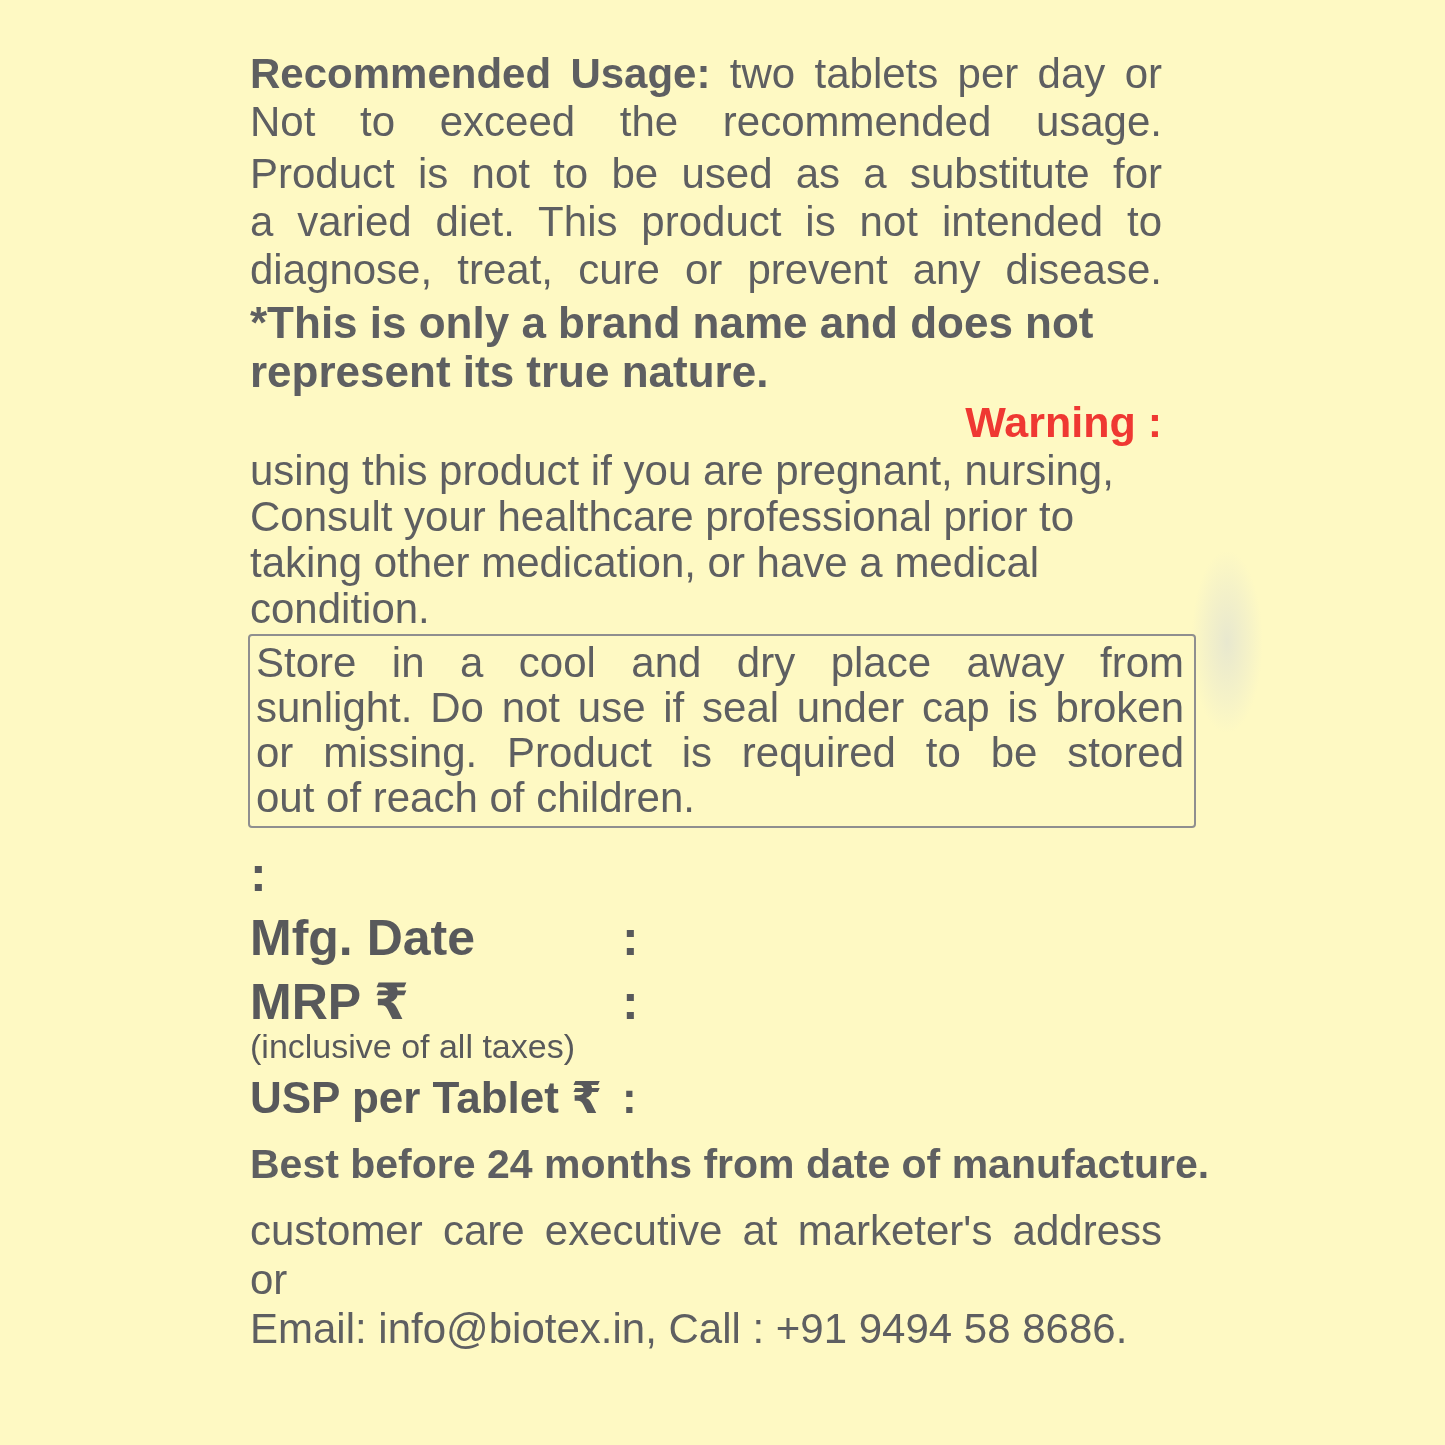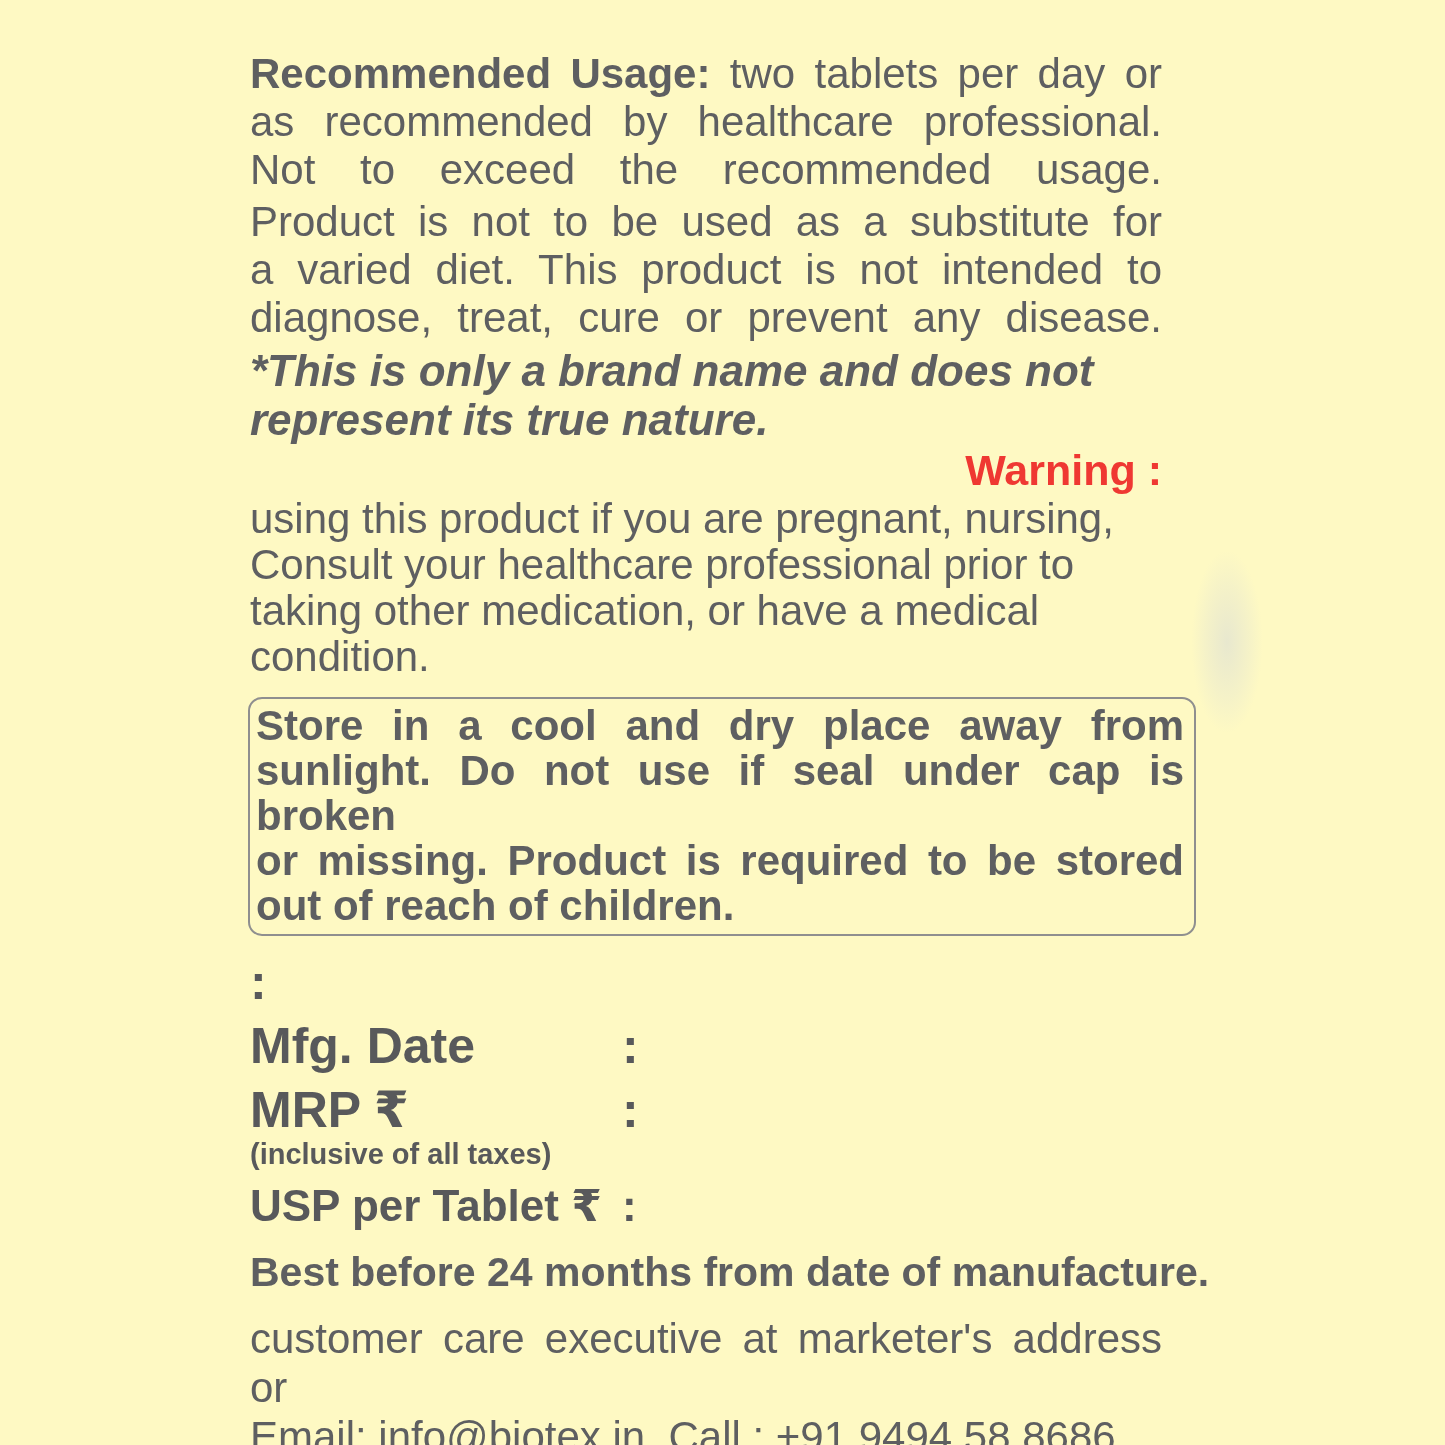--- a/index.html
+++ b/index.html
@@ -15,60 +15,59 @@
     position:absolute;
     left:250px;top:50px;
     width:912px;
   }
   
   .par{font-size:42px;line-height:48px;font-weight:400;}
   .jl{text-align:justify;text-align-last:justify;-moz-text-align-last:justify;}
   .nl{text-align:left;white-space:nowrap;}
   .b{font-weight:700;}
   .gap4{margin-top:4px;}
-  .brand-note{font-size:44px;line-height:49px;font-weight:700;font-style:italic;}
+  .brand-note{font-size:44px;line-height:49px;font-weight:700;}
   .warning-label{font-size:43px;line-height:48px;font-weight:700;color:#ef3832;margin-top:2px;text-align:right;}
   .consult{font-size:42px;line-height:46px;margin-top:2px;}
   .storage-box{
-    margin-top:17px;
+    margin-top:2px;
     margin-left:-2px;
     width:928px;
     border:2px solid #8f8f8f;
-    border-radius:14px;
+    border-radius:4px;
     padding:4px 10px 6px 6px;
-    font-size:42px;line-height:45px;font-weight:bold;
+    font-size:42px;line-height:45px;
   }
   
   .frows{margin-top:14px;}
   .frow{display:flex;align-items:baseline;font-weight:700;font-size:50px;line-height:64px;color:#58595b;}
   .flabel{display:inline-block;width:372px;flex:0 0 372px;}
   .fcolon{display:inline-block;font-weight:700;}
   .fvalue{display:inline-block;margin-left:24px;}
-  .fnote{font-size:29px;line-height:32px;font-weight:700;color:#58595b;margin-top:-4px;}
+  .fnote{font-size:34px;line-height:32px;font-weight:400;color:#58595b;margin-top:-4px;}
   .frow-usp{display:flex;align-items:baseline;font-weight:700;font-size:44px;line-height:52px;color:#58595b;margin-top:10px;}
   .best-before{font-size:41px;line-height:48px;font-weight:700;color:#5e5f61;margin-top:16px;white-space:nowrap;}
   .contact{font-size:42px;line-height:49px;margin-top:18px;}
   
   .smudge{
     position:absolute;left:1192px;top:552px;width:70px;height:180px;
     background:radial-gradient(ellipse at center, rgba(205,211,221,0.45) 0%, rgba(205,211,221,0.18) 45%, rgba(255,255,255,0) 72%);
     pointer-events:none;
   }
 </style>
 </head>
 <body>
 
 <div class="page">
   <div class="smudge"></div>
 
   <div class="content">
 
     <div class="par">
       <div class="jl"><span class="b">Recommended Usage:</span><span> two tablets per day or</span></div>
-      <div class="jl">as recommended by healthcare professional.</div>
       <div class="jl">Not to exceed the recommended usage.</div>
     </div>
 
     <div class="par gap4">
       <div class="jl">Product is not to be used as a substitute for</div>
       <div class="jl">a varied diet. This product is not intended to</div>
       <div class="jl">diagnose, treat, cure or prevent any disease.</div>
     </div>
 
     <div class="brand-note gap4">

